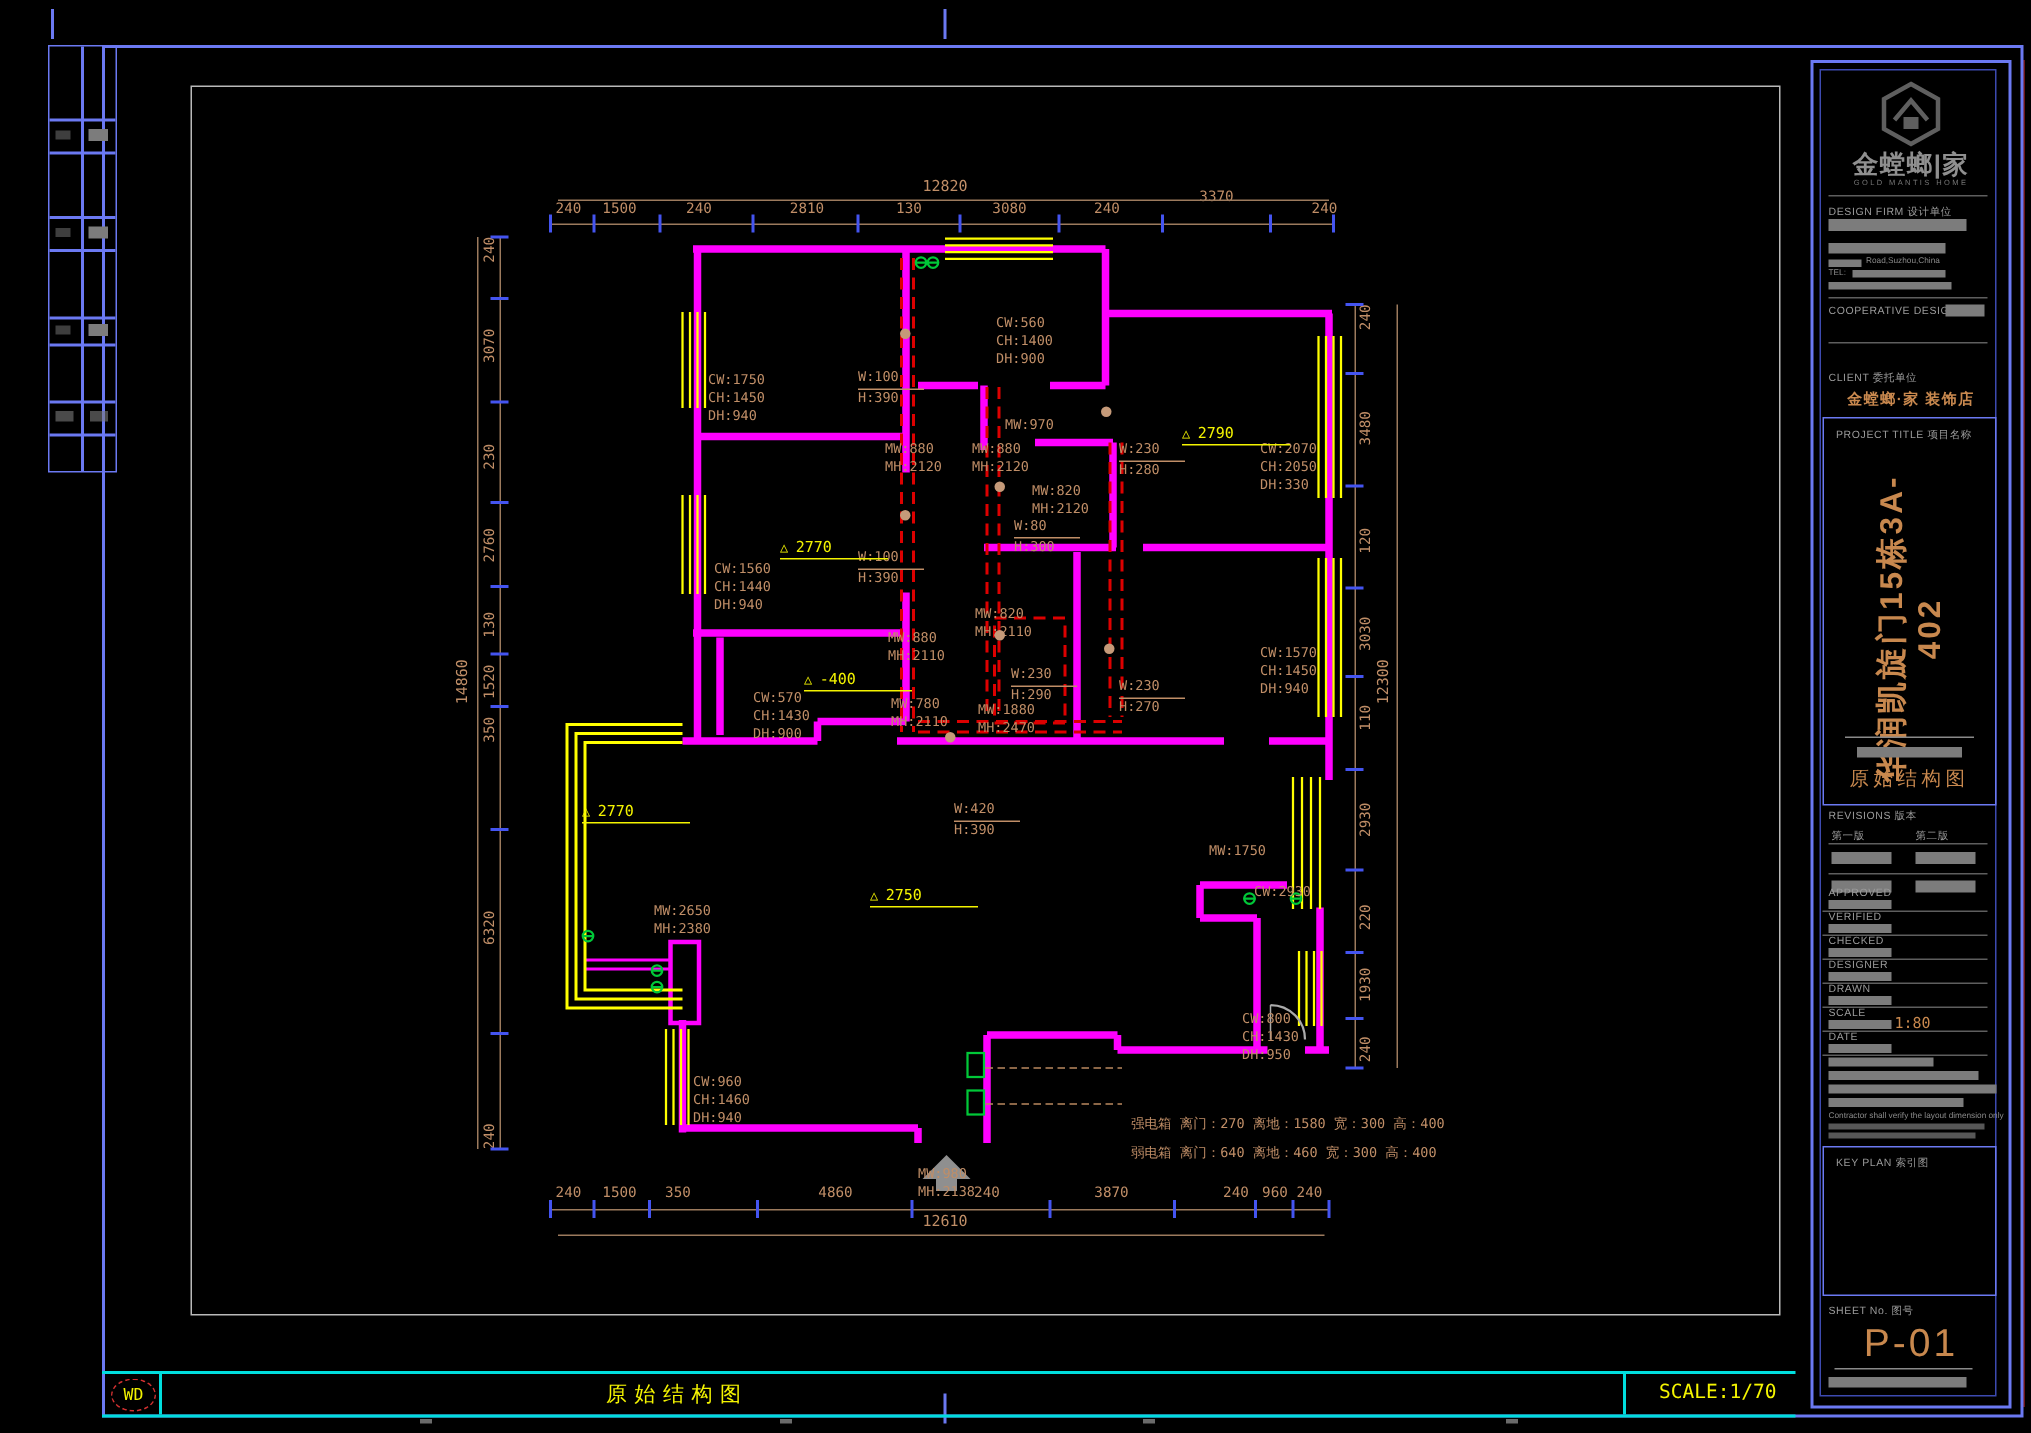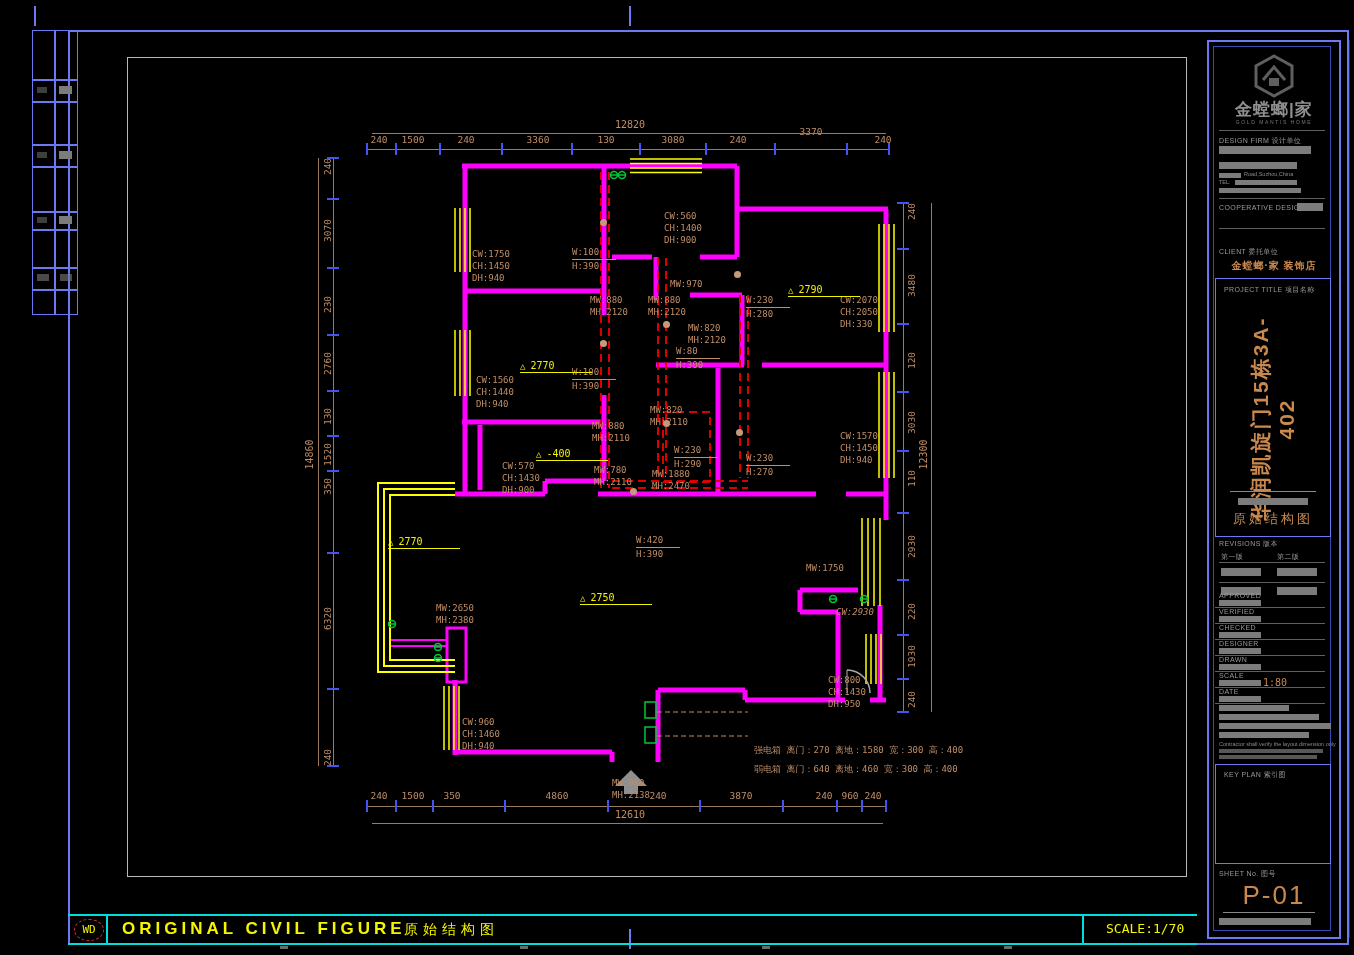--- a/index.html
+++ b/index.html
@@ -134,21 +134,21 @@
       <path d="M847,670 A23,23 0 0 1 870,693" stroke="#aaaaaa" stroke-width="1.5" fill="none"></path>
       <path d="M847,670 V693" stroke="#aaaaaa" stroke-width="1" fill="none"></path>
     </g>
     <polygon points="631,770 615,786 624,786 624,794 638,794 638,786 647,786" fill="#8f8f8f"></polygon>
   </svg>
 
   <div class="abs" id="anno" style="left:0;top:0;width:1354px;height:955px;">
       <div class="abs dimlab" style="left: 355px; top: 134px; width: 48px;">240</div>
       <div class="abs dimlab" style="left: 389px; top: 134px; width: 48px;">1500</div>
       <div class="abs dimlab" style="left: 442px; top: 134px; width: 48px;">240</div>
-      <div class="abs dimlab" style="left: 514px; top: 134px; width: 48px;">3360</div>
+      <div class="abs dimlab" style="left: 514px; top: 134px; width: 48px;">2810</div>
       <div class="abs dimlab" style="left: 582px; top: 134px; width: 48px;">130</div>
       <div class="abs dimlab" style="left: 649px; top: 134px; width: 48px;">3080</div>
       <div class="abs dimlab" style="left: 714px; top: 134px; width: 48px;">240</div>
       <div class="abs dimlab" style="left: 787px; top: 126px; width: 48px;">3370</div>
       <div class="abs dimlab" style="left: 859px; top: 134px; width: 48px;">240</div>
       <div class="abs dimline" style="left: 367px; top: 149px; width: 522px; height: 1px;"></div>
       <div class="abs tick" style="left: 366px; top: 143px; width: 2px; height: 12px;"></div>
       <div class="abs tick" style="left: 395px; top: 143px; width: 2px; height: 12px;"></div>
       <div class="abs tick" style="left: 439px; top: 143px; width: 2px; height: 12px;"></div>
       <div class="abs tick" style="left: 501px; top: 143px; width: 2px; height: 12px;"></div>
@@ -243,21 +243,21 @@
 DH:900</div>
       <div class="abs tan" style="left: 840px; top: 398px;">CW:1570
 CH:1450
 DH:940</div>
       <div class="abs tan" style="left: 828px; top: 642px;">CW:800
 CH:1430
 DH:950</div>
       <div class="abs tan" style="left: 462px; top: 684px;">CW:960
 CH:1460
 DH:940</div>
-      <div class="abs tan" style="left: 836px; top: 574px; font-style: italic;">CW:2930</div>
+      <div class="abs tan" style="left: 836px; top: 557px;">CW:2930</div>
       <div class="abs tan" style="left: 590px; top: 262px;">MW:880
 MH:2120</div>
       <div class="abs tan" style="left: 648px; top: 262px;">MW:880
 MH:2120</div>
       <div class="abs tan" style="left: 670px; top: 246px;">MW:970</div>
       <div class="abs tan" style="left: 688px; top: 290px;">MW:820
 MH:2120</div>
       <div class="abs tan" style="left: 592px; top: 388px;">MW:880
 MH:2110</div>
       <div class="abs tan" style="left: 650px; top: 372px;">MW:820
@@ -389,21 +389,20 @@
     </div>
     <div class="abs tb-label" style="left:10px;top:827px;">SHEET No.  图号</div>
     <div class="abs orange" style="left:0;top:838px;width:130px;text-align:center;font:26px 'Liberation Sans',sans-serif;letter-spacing:2px;">P-01</div>
     <div class="abs hline" style="left:14px;top:870px;width:92px;height:1px;background:#8a8a8a;"></div>
     <div class="abs bar" style="left:10px;top:876px;width:92px;height:7px;"></div>
   </div>
 
   <div class="abs" id="footer">
     <div class="abs" id="wd-circle">WD</div>
     <div class="abs cyan-v" style="left:38px;top:0;width:2px;height:27px;"></div>
-    <div class="abs ftitle" style="left:54px;top:3px;">ORIGINAL CIVIL FIGURE</div>
     <div class="abs fcn" style="left:336px;top:5px;">原始结构图</div>
     <div class="abs cyan-v" style="left:1014px;top:0;width:2px;height:27px;"></div>
     <div class="abs fscale" style="left:1038px;top:5px;">SCALE:1/70</div>
   </div>
 
   <div class="abs" style="left:280px;top:946px;width:8px;height:3px;background:#6a6a6a;"></div>
   <div class="abs" style="left:520px;top:946px;width:8px;height:3px;background:#6a6a6a;"></div>
   <div class="abs" style="left:762px;top:946px;width:8px;height:3px;background:#6a6a6a;"></div>
   <div class="abs" style="left:1004px;top:946px;width:8px;height:3px;background:#6a6a6a;"></div>
 </div>

